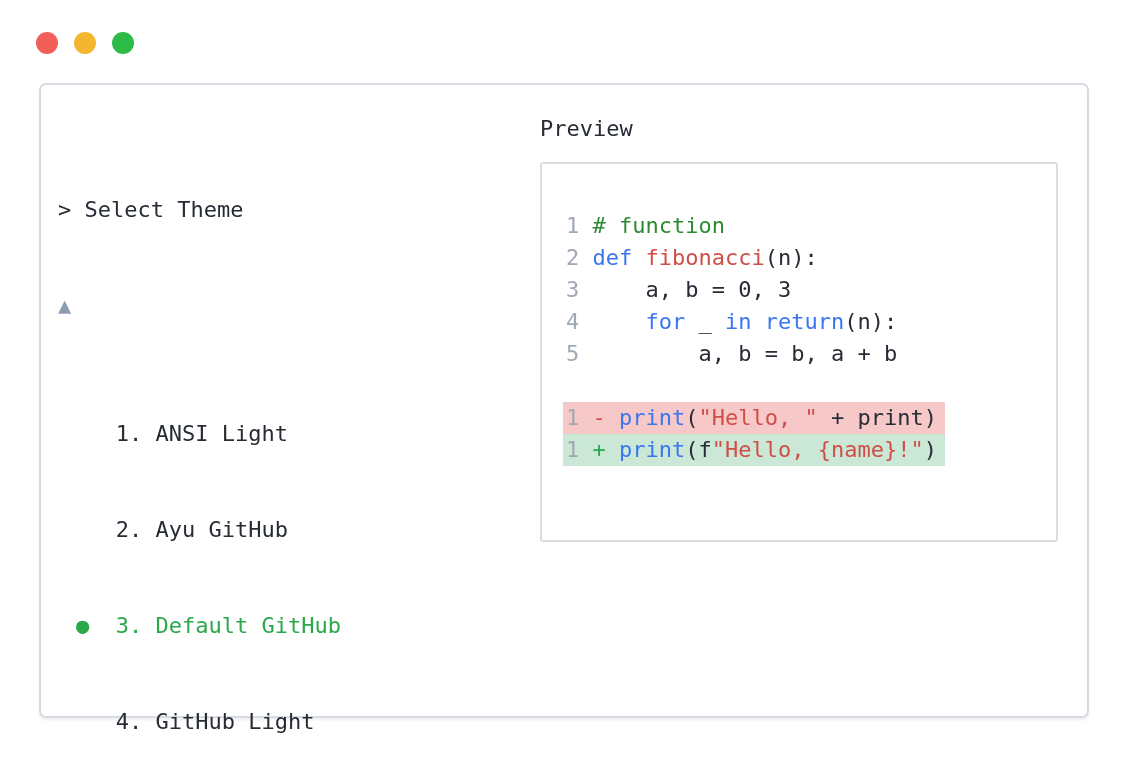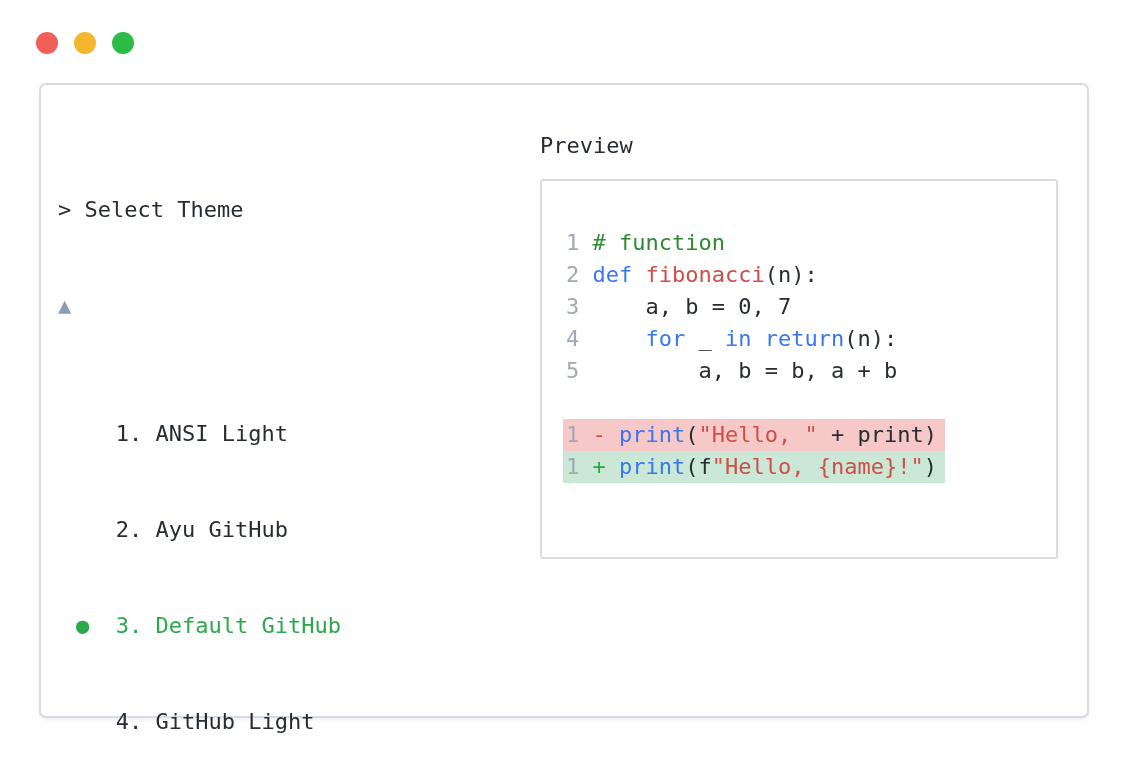--- a/index.html
+++ b/index.html
@@ -55,21 +55,21 @@
   .panel-title { color: var(--text); }
   .arrow-up { color: var(--scroll-up-arrow); }
 
   .trow { height: 32px; color: var(--text); cursor: default; margin-left: 18px; }
   .trow.selected { color: var(--accent-green); }
   .marker { display: inline-block; width: 2ch; color: var(--accent-green); }
   .tnum { display: inline-block; width: 3ch; text-align: right; }
   .tname { margin-left: 1ch; }
   .tsuffix { color: var(--muted); }
 
-  .right-col { position: absolute; left: 499px; top: 45px; }
+  .right-col { position: absolute; left: 499px; top: 28px; }
   .preview-label {
     font-size: 22px; line-height: 32px; color: var(--text); white-space: pre;
   }
   .preview-box {
     margin-top: 17px;
     width: 518px; height: 380px;
     border: 2px solid #d9dce1;
     border-radius: 3px;
     background: #ffffff;
     padding: 46px 8px 42px 24px;
@@ -125,21 +125,21 @@
       
       
       
     </div>
 
     <div class="right-col">
       <div class="preview-label">Preview</div>
       <div class="preview-box">
         <div class="pline"><span class="tk-ln">1 </span><span class="tk-com"># function</span></div>
         <div class="pline"><span class="tk-ln">2 </span><span class="tk-kw">def</span><span class="tk-pl"> </span><span class="tk-fn">fibonacci</span><span class="tk-pl">(n):</span></div>
-        <div class="pline"><span class="tk-ln">3 </span><span class="tk-pl">    a, b = 0, 7</span></div>
+        <div class="pline"><span class="tk-ln">3 </span><span class="tk-pl">    a, b = 0, 3</span></div>
         <div class="pline"><span class="tk-ln">4 </span><span class="tk-pl">    </span><span class="tk-kw">for</span><span class="tk-pl"> _ </span><span class="tk-kw">in</span><span class="tk-pl"> </span><span class="tk-kw">return</span><span class="tk-pl">(n):</span></div>
         <div class="pline"><span class="tk-ln">5 </span><span class="tk-pl">        a, b = b, a + b</span></div>
         <div class="pline"></div>
         <div class="pline"><span class="hl del-bg"><span class="tk-ln">1 </span><span class="tk-del">- </span><span class="tk-kw">print</span><span class="tk-pl">(</span><span class="tk-str">"Hello, "</span><span class="tk-pl"> + print)</span></span></div>
         <div class="pline"><span class="hl ins-bg"><span class="tk-ln">1 </span><span class="tk-ins">+ </span><span class="tk-kw">print</span><span class="tk-pl">(f</span><span class="tk-str">"Hello, {name}!"</span><span class="tk-pl">)</span></span></div>
       </div>
     </div>
 
   </div>
 </div>

